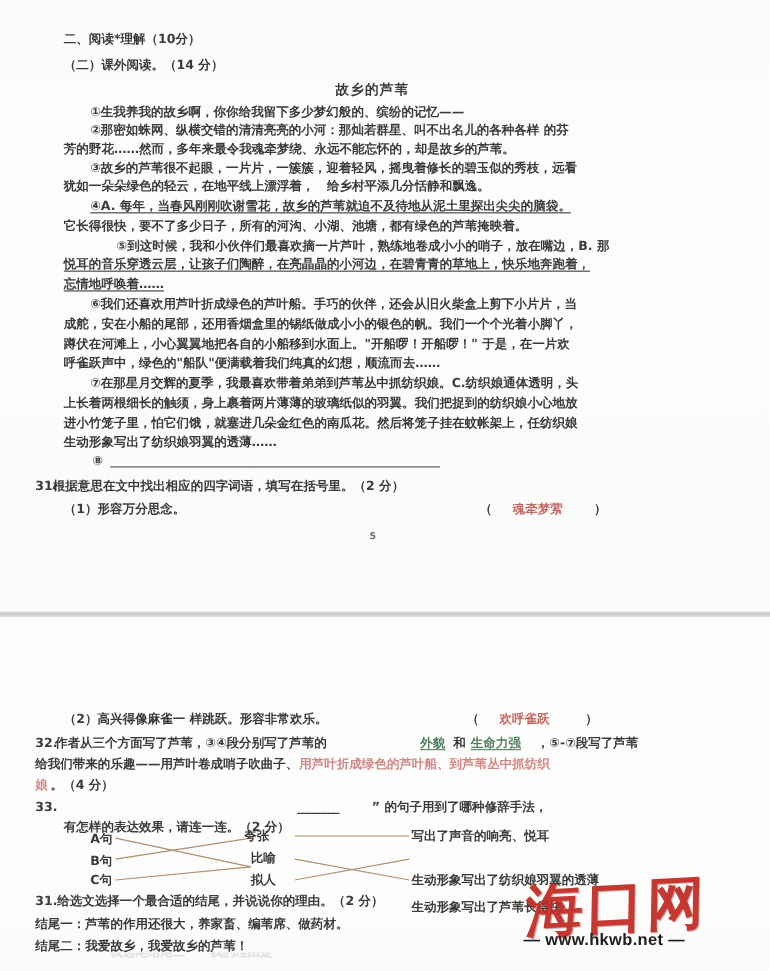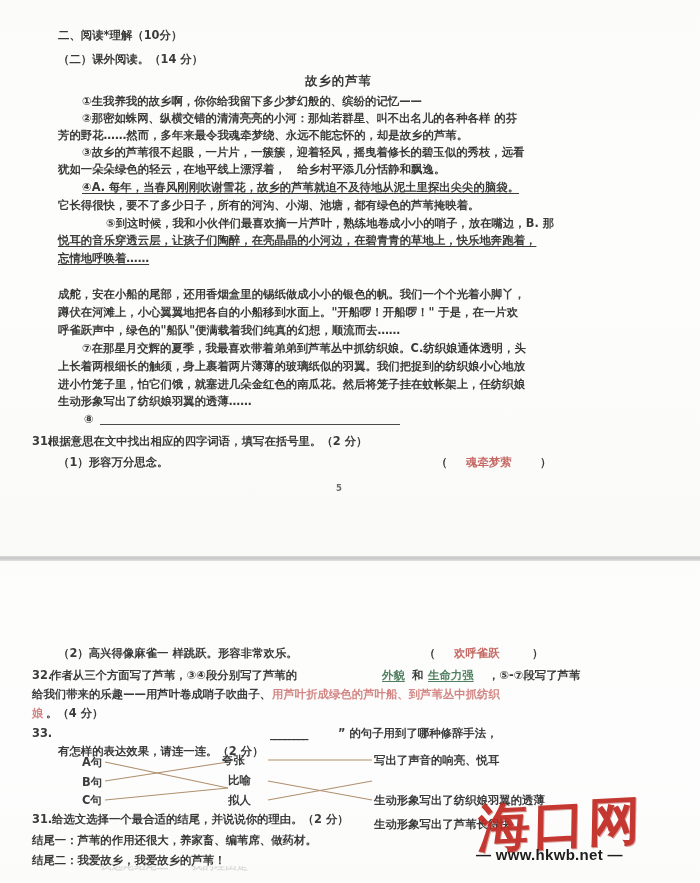--- a/index.html
+++ b/index.html
@@ -106,20 +106,21 @@
   <div class="ln blur" style="left:82px; top:145px;">③故乡的芦苇很不起眼，一片片，一簇簇，迎着轻风，摇曳着修长的碧玉似的秀枝，远看</div>
   <div class="ln blur" style="left:58px; top:162px;">犹如一朵朵绿色的轻云，在地平线上漂浮着，　给乡村平添几分恬静和飘逸。</div>
 
   <div class="ln blur u" style="left:82px; top:180px;">④A. 每年，当春风刚刚吹谢雪花，故乡的芦苇就迫不及待地从泥土里探出尖尖的脑袋。</div>
   <div class="ln blur" style="left:58px; top:198px;">它长得很快，要不了多少日子，所有的河沟、小湖、池塘，都有绿色的芦苇掩映着。</div>
 
   <div class="ln blur" style="left:82px; top:216px;margin-left:24px;">⑤到这时候，我和小伙伴们最喜欢摘一片芦叶，熟练地卷成小小的哨子，放在嘴边，B. 那</div>
   <div class="ln blur u" style="left:58px; top:233px;">悦耳的音乐穿透云层，让孩子们陶醉，在亮晶晶的小河边，在碧青青的草地上，快乐地奔跑着，</div>
   <div class="ln blur u" style="left:58px; top:251px;">忘情地呼唤着……</div>
 
+  <div class="ln blur" style="left:82px; top:269px;">⑥我们还喜欢用芦叶折成绿色的芦叶船。手巧的伙伴，还会从旧火柴盒上剪下小片片，当</div>
   <div class="ln blur" style="left:58px; top:287px;">成舵，安在小船的尾部，还用香烟盒里的锡纸做成小小的银色的帆。我们一个个光着小脚丫，</div>
   <div class="ln blur" style="left:58px; top:305px;">蹲伏在河滩上，小心翼翼地把各自的小船移到水面上。"开船啰！开船啰！" 于是，在一片欢</div>
   <div class="ln blur" style="left:58px; top:323px;">呼雀跃声中，绿色的"船队"便满载着我们纯真的幻想，顺流而去……</div>
 
   <div class="ln blur" style="left:82px; top:341px;">⑦在那星月交辉的夏季，我最喜欢带着弟弟到芦苇丛中抓纺织娘。C.纺织娘通体透明，头</div>
   <div class="ln blur" style="left:58px; top:359px;">上长着两根细长的触须，身上裹着两片薄薄的玻璃纸似的羽翼。我们把捉到的纺织娘小心地放</div>
   <div class="ln blur" style="left:58px; top:377px;">进小竹笼子里，怕它们饿，就塞进几朵金红色的南瓜花。然后将笼子挂在蚊帐架上，任纺织娘</div>
   <div class="ln blur" style="left:58px; top:394px;">生动形象写出了纺织娘羽翼的透薄……</div>
 
   <div class="ln blur" style="left:84px; top:412px;">⑧</div>

